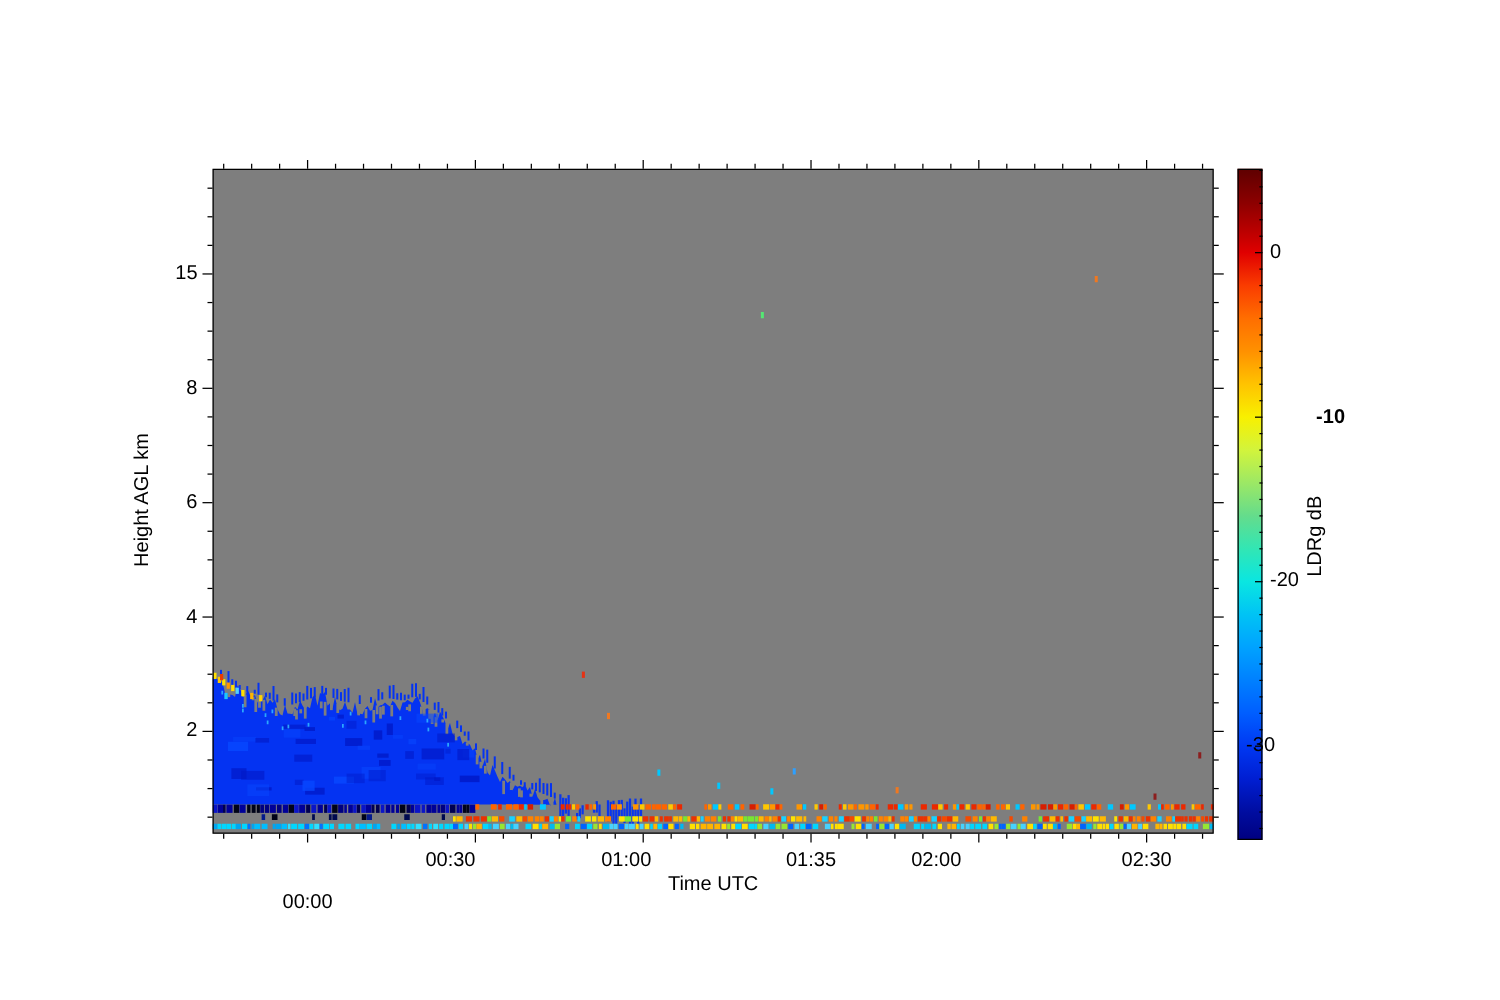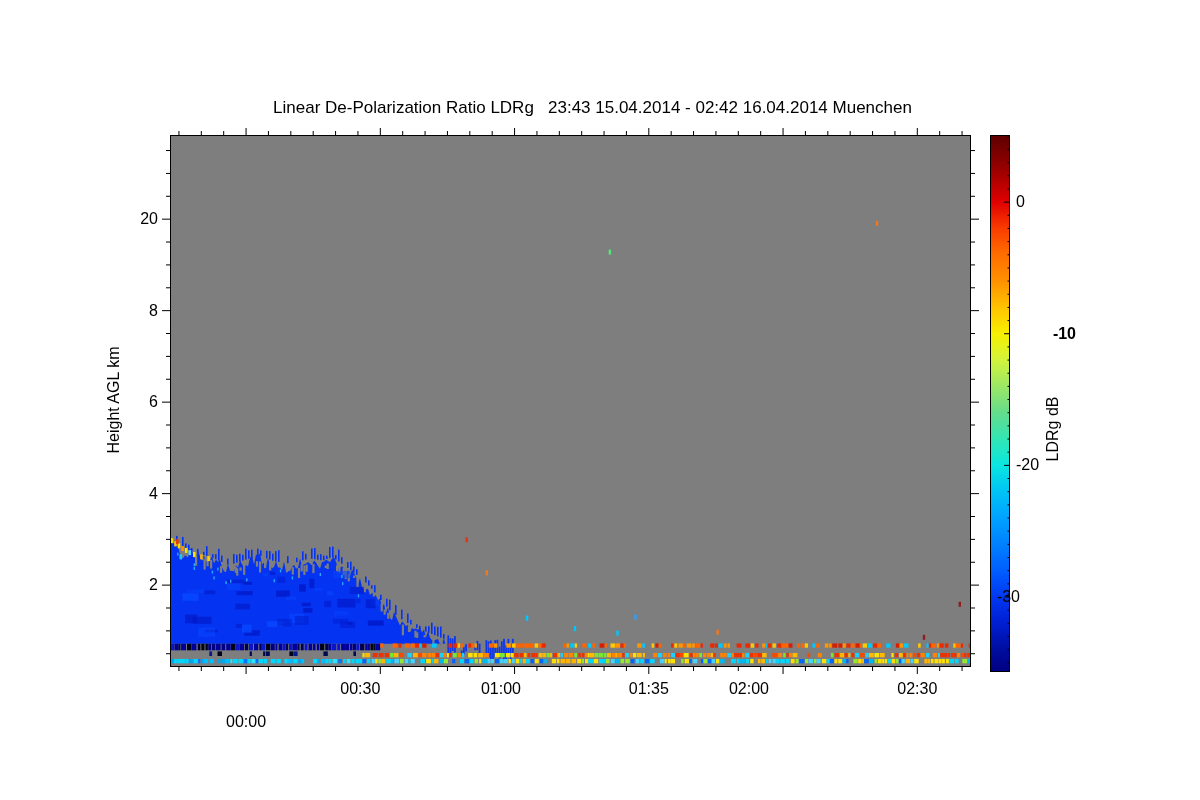--- a/index.html
+++ b/index.html
@@ -9,21 +9,21 @@
   .title{position:absolute;top:98px;left:0;width:1185px;text-align:center;font-size:17px;white-space:pre;}
   .xlabel{position:absolute;top:699px;left:170px;width:801px;text-align:center;font-size:16px;}
   .ylabel{position:absolute;left:-86px;top:391px;width:400px;text-align:center;font-size:16px;transform:rotate(-90deg);}
   .cblabel{position:absolute;left:953px;top:420px;width:200px;text-align:center;font-size:16px;transform:rotate(-90deg);}
   .axlbl{position:absolute;font-size:16px;line-height:20px;}
 </style>
 </head>
 <body>
 
 <div id="stage">
-  <div class="title">Linear De-Polarization Ratio LDRg   23:43 15.04.2014 - 02:42 16.04.2014 Muenchen</div>
+  <div class="xlabel">Time UTC</div>
   <div class="ylabel">Height AGL km</div>
   <div class="cblabel">LDRg dB</div>
 <svg width="1200" height="800">
       <defs>
         <clipPath id="pc">
           <rect x="170" y="135" width="801" height="532"></rect>
         </clipPath>
         <linearGradient id="cbgrad" x1="0" y1="0" x2="0" y2="1">
           <stop offset="0.00%" stop-color="#5e0000"></stop>
           <stop offset="5.15%" stop-color="#8d0000"></stop>
@@ -903,21 +903,21 @@
       <line x1="1007.5" y1="188.96323529411762" x2="1010" y2="188.96323529411762" stroke="#000" stroke-width="1"></line>
       <line x1="1007.5" y1="175.80147058823528" x2="1010" y2="175.80147058823528" stroke="#000" stroke-width="1"></line>
       <line x1="1007.5" y1="162.63970588235293" x2="1010" y2="162.63970588235293" stroke="#000" stroke-width="1"></line>
       <line x1="1007.5" y1="149.47794117647058" x2="1010" y2="149.47794117647058" stroke="#000" stroke-width="1"></line>
       <line x1="1007.5" y1="136.31617647058823" x2="1010" y2="136.31617647058823" stroke="#000" stroke-width="1"></line>
     </svg>
     <div class="axlbl" style="left: 58px; top: 575.119px; width: 100px; text-align: right;">2</div>
     <div class="axlbl" style="left: 58px; top: 483.631px; width: 100px; text-align: right;">4</div>
     <div class="axlbl" style="left: 58px; top: 392.144px; width: 100px; text-align: right;">6</div>
     <div class="axlbl" style="left: 58px; top: 300.656px; width: 100px; text-align: right;">8</div>
-    <div class="axlbl" style="left: 58px; top: 209.169px; width: 100px; text-align: right;">20</div>
+    <div class="axlbl" style="left: 58px; top: 209.169px; width: 100px; text-align: right;">15</div>
     <div class="axlbl" style="left: 206.073px; top: 679px; width: 80px; text-align: center; margin-top: 33px;">00:00</div>
     <div class="axlbl" style="left: 340.318px; top: 679px; width: 80px; text-align: left;">00:30</div>
     <div class="axlbl" style="left: 461px; top: 679px; width: 80px; text-align: center;">01:00</div>
     <div class="axlbl" style="left: 608.81px; top: 679px; width: 80px; text-align: center;">01:35</div>
     <div class="axlbl" style="left: 709px; top: 679px; width: 80px; text-align: center;">02:00</div>
     <div class="axlbl" style="left: 877.302px; top: 679px; width: 80px; text-align: center;">02:30</div>
     <div class="axlbl" style="left: 1016px; top: 192.125px; width: 60px; text-align: left;">0</div>
     <div class="axlbl" style="left: 1016px; top: 323.743px; width: 60px; text-align: right; font-weight: bold;">-10</div>
     <div class="axlbl" style="left: 1016px; top: 455.36px; width: 60px; text-align: left;">-20</div>
     <div class="axlbl" style="left: 960px; top: 586.978px; width: 60px; text-align: right;">-30</div>

